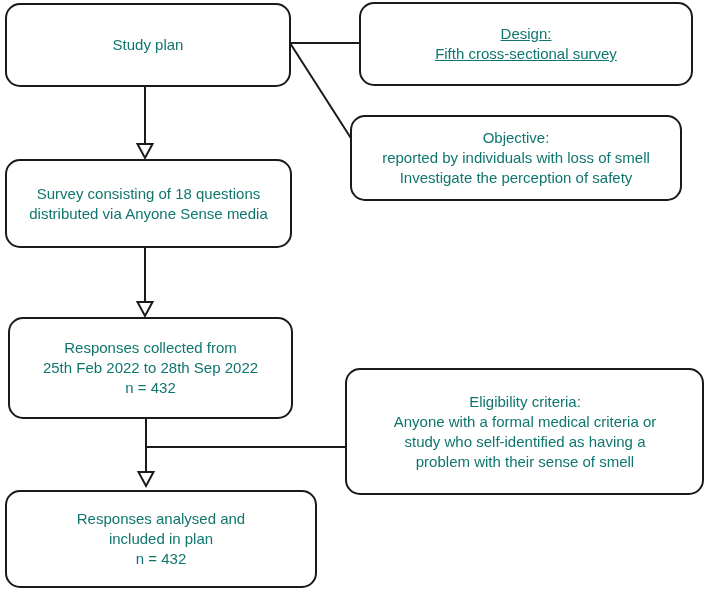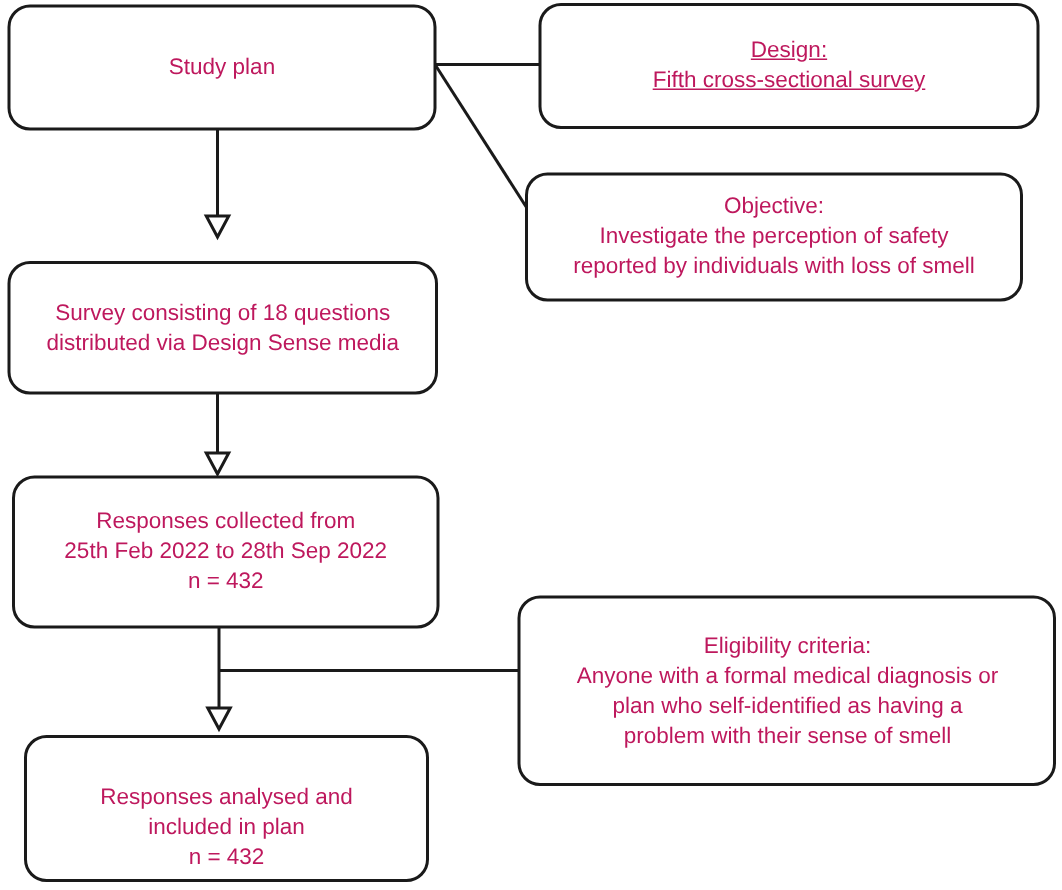--- a/index.html
+++ b/index.html
@@ -6,21 +6,21 @@
     margin: 0;
     padding: 0;
     background: #ffffff;
   }
   .canvas {
     position: relative;
     width: 708px;
     height: 593px;
     background: #ffffff;
     font-family: "Liberation Sans", sans-serif;
-    color: #be185d;
+    color: #0f766e;
     overflow: hidden;
   }
   .connectors {
     position: absolute;
     left: 0;
     top: 0;
     width: 708px;
     height: 593px;
   }
   .node {
@@ -38,24 +38,24 @@
     line-height: 20px;
     padding: 4px 10px;
   }
   .node .line {
     white-space: nowrap;
   }
   
   #node-study-plan          { left: 5px;   top: 3px;   width: 286px; height: 84px;  }
   #node-design              { left: 359px; top: 2px;   width: 334px; height: 84px; text-decoration: underline;  }
   #node-objective           { left: 350px; top: 115px; width: 332px; height: 86px;  }
-  #node-survey              { left: 5px;   top: 174px; width: 287px; height: 89px;  }
+  #node-survey              { left: 5px;   top: 159px; width: 287px; height: 89px;  }
   #node-responses-collected { left: 8px;   top: 317px; width: 285px; height: 102px; }
-  #node-eligibility         { left: 345px; top: 397px; width: 359px; height: 127px; padding-left: 11px; }
-  #node-responses-analysed  { left: 16px;   top: 490px; width: 270px; height: 98px; justify-content: flex-end;  }
+  #node-eligibility         { left: 345px; top: 368px; width: 359px; height: 127px; padding-left: 11px; }
+  #node-responses-analysed  { left: 5px;   top: 490px; width: 312px; height: 98px;  }
 </style>
 </head>
 <body>
 
 <div class="canvas">
 
   <svg class="connectors" viewBox="0 0 708 593" xmlns="http://www.w3.org/2000/svg">
 
     <line x1="290" y1="43" x2="361" y2="43" stroke="#1a1a1a" stroke-width="2"></line>
 
@@ -77,39 +77,39 @@
     <div class="line">Study plan</div>
   </div>
 
   <div class="node" id="node-design">
     <div class="line">Design:</div>
     <div class="line">Fifth cross-sectional survey</div>
   </div>
 
   <div class="node" id="node-objective">
     <div class="line">Objective:</div>
+    <div class="line">reported by individuals with loss of smell</div>
     <div class="line">Investigate the perception of safety</div>
-    <div class="line">reported by individuals with loss of smell</div>
   </div>
 
   <div class="node" id="node-survey">
     <div class="line">Survey consisting of 18 questions</div>
-    <div class="line">distributed via Design Sense media</div>
+    <div class="line">distributed via Anyone Sense media</div>
   </div>
 
   <div class="node" id="node-responses-collected">
     <div class="line">Responses collected from</div>
     <div class="line">25th Feb 2022 to 28th Sep 2022</div>
     <div class="line">n = 432</div>
   </div>
 
   <div class="node" id="node-eligibility">
     <div class="line">Eligibility criteria:</div>
-    <div class="line">Anyone with a formal medical diagnosis or</div>
-    <div class="line">plan who self-identified as having a</div>
+    <div class="line">Anyone with a formal medical criteria or</div>
+    <div class="line">study who self-identified as having a</div>
     <div class="line">problem with their sense of smell</div>
   </div>
 
   <div class="node" id="node-responses-analysed">
     <div class="line">Responses analysed and</div>
     <div class="line">included in plan</div>
     <div class="line">n = 432</div>
   </div>
 
 </div>

